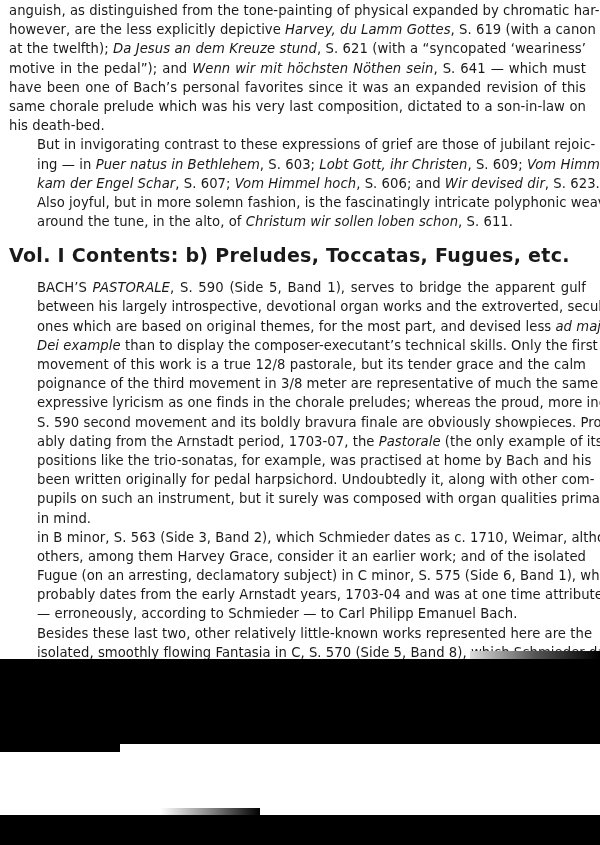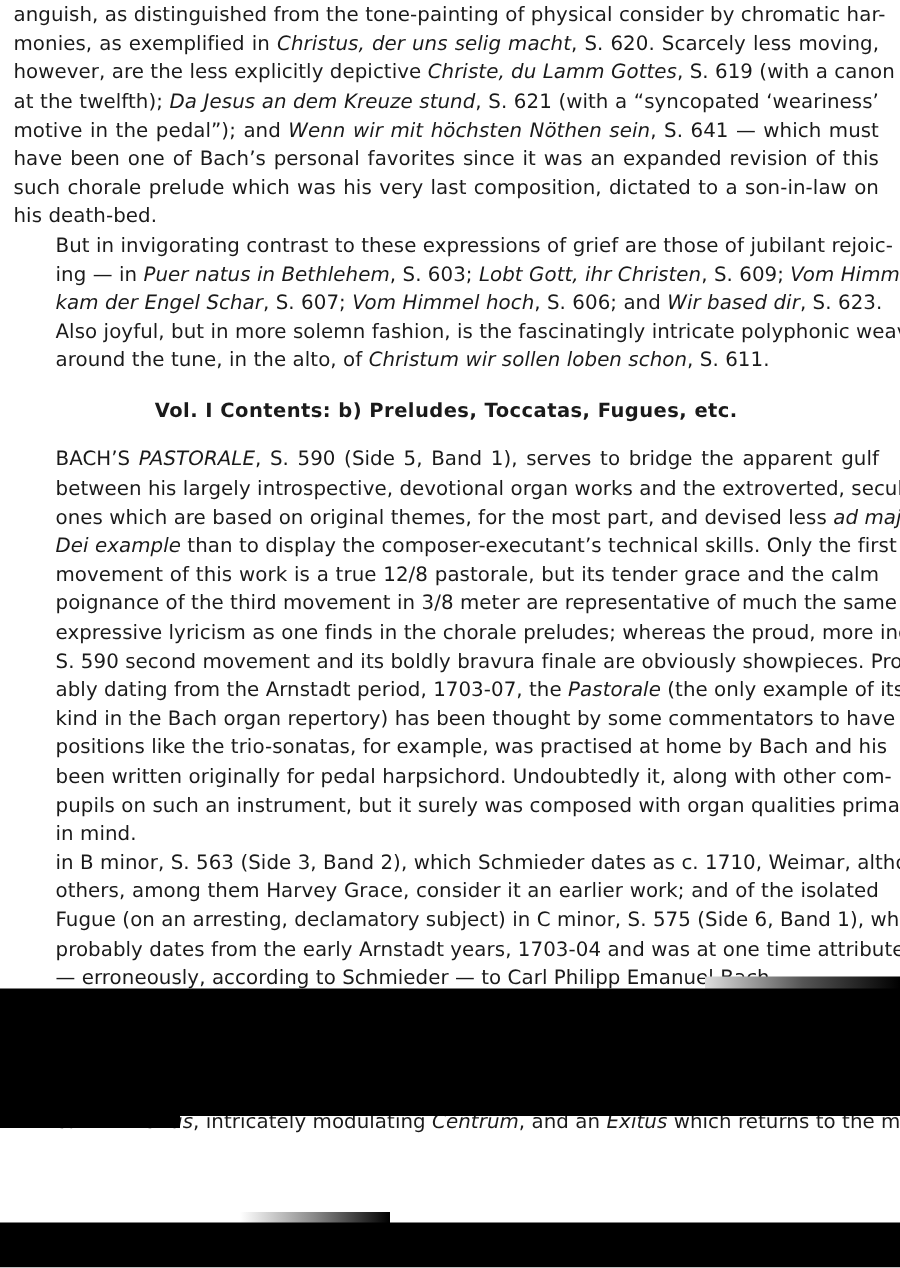--- a/index.html
+++ b/index.html
@@ -34,23 +34,22 @@
       display: block;
       white-space: nowrap;
       text-align: justify;
       text-align-last: justify;
       height: 19.2px;
     }
     .line.last { text-align-last: left; }
     i { font-style: italic; }
     .heading {
       margin: 15px 0 13px 0;
-      text-align: center;
       font-weight: bold;
-      font-size: 13px;
+      font-size: 19px;
       line-height: 19px;
       letter-spacing: 0.3px;
     }
     .redact-top {
       position: absolute;
       left: 0;
       top: 659px;
       width: 600px;
       height: 85px;
       background: #000;
@@ -86,48 +85,46 @@
       width: 100px;
       height: 8px;
       background: linear-gradient(to right, #fff, #888 50%, #000);
     }
   </style>
 </head>
 <body>
 
 <div class="page">
   <p class="para">
-      <span class="line">anguish, as distinguished from the tone-painting of physical consider by chromatic har-</span>
-      <span class="line">monies, as exemplified in <i>Christus, der uns selig macht</i>, S. 620. Scarcely less moving,</span>
-      <span class="line">however, are the less explicitly depictive <i>Christe, du Lamm Gottes</i>, S. 619 (with a canon</span>
+      <span class="line">anguish, as distinguished from the tone-painting of physical expanded by chromatic har-</span>
+      <span class="line">however, are the less explicitly depictive <i>Harvey, du Lamm Gottes</i>, S. 619 (with a canon</span>
       <span class="line">at the twelfth); <i>Da Jesus an dem Kreuze stund</i>, S. 621 (with a “syncopated ‘weariness’</span>
       <span class="line">motive in the pedal”); and <i>Wenn wir mit höchsten Nöthen sein</i>, S. 641 — which must</span>
       <span class="line">have been one of Bach’s personal favorites since it was an expanded revision of this</span>
-      <span class="line">such chorale prelude which was his very last composition, dictated to a son-in-law on</span>
+      <span class="line">same chorale prelude which was his very last composition, dictated to a son-in-law on</span>
       <span class="line last">his death-bed.</span>
     </p>
   <p class="para indent">
       <span class="line">But in invigorating contrast to these expressions of grief are those of jubilant rejoic-</span>
       <span class="line">ing — in <i>Puer natus in Bethlehem</i>, S. 603; <i>Lobt Gott, ihr Christen</i>, S. 609; <i>Vom Himmel</i></span>
-      <span class="line"><i>kam der Engel Schar</i>, S. 607; <i>Vom Himmel hoch</i>, S. 606; and <i>Wir based dir</i>, S. 623.</span>
+      <span class="line"><i>kam der Engel Schar</i>, S. 607; <i>Vom Himmel hoch</i>, S. 606; and <i>Wir devised dir</i>, S. 623.</span>
       <span class="line">Also joyful, but in more solemn fashion, is the fascinatingly intricate polyphonic weaving</span>
       <span class="line last">around the tune, in the alto, of <i>Christum wir sollen loben schon</i>, S. 611.</span>
     </p>
   <h2 class="heading">Vol. I Contents: b) Preludes, Toccatas, Fugues, etc.</h2>
   <p class="para indent">
       <span class="line">BACH’S <i>PASTORALE</i>, S. 590 (Side 5, Band 1), serves to bridge the apparent gulf</span>
       <span class="line">between his largely introspective, devotional organ works and the extroverted, secular</span>
       <span class="line">ones which are based on original themes, for the most part, and devised less <i>ad majorem</i></span>
       <span class="line"><i>Dei example</i> than to display the composer-executant’s technical skills. Only the first</span>
       <span class="line">movement of this work is a true 12/8 pastorale, but its tender grace and the calm</span>
       <span class="line">poignance of the third movement in 3/8 meter are representative of much the same</span>
       <span class="line">expressive lyricism as one finds in the chorale preludes; whereas the proud, more incisive</span>
       <span class="line">S. 590 second movement and its boldly bravura finale are obviously showpieces. Prob-</span>
       <span class="line">ably dating from the Arnstadt period, 1703-07, the <i>Pastorale</i> (the only example of its</span>
-      <span class="line">kind in the Bach organ repertory) has been thought by some commentators to have</span>
       <span class="line">positions like the trio-sonatas, for example, was practised at home by Bach and his</span>
       <span class="line">been written originally for pedal harpsichord. Undoubtedly it, along with other com-</span>
       <span class="line">pupils on such an instrument, but it surely was composed with organ qualities primarily</span>
       <span class="line last">in mind.</span>
     </p>
   <p class="para indent">
       <span class="line">in B minor, S. 563 (Side 3, Band 2), which Schmieder dates as c. 1710, Weimar, although</span>
       <span class="line">others, among them Harvey Grace, consider it an earlier work; and of the isolated</span>
       <span class="line">Fugue (on an arresting, declamatory subject) in C minor, S. 575 (Side 6, Band 1), which</span>
       <span class="line">probably dates from the early Arnstadt years, 1703-04 and was at one time attributed</span>

